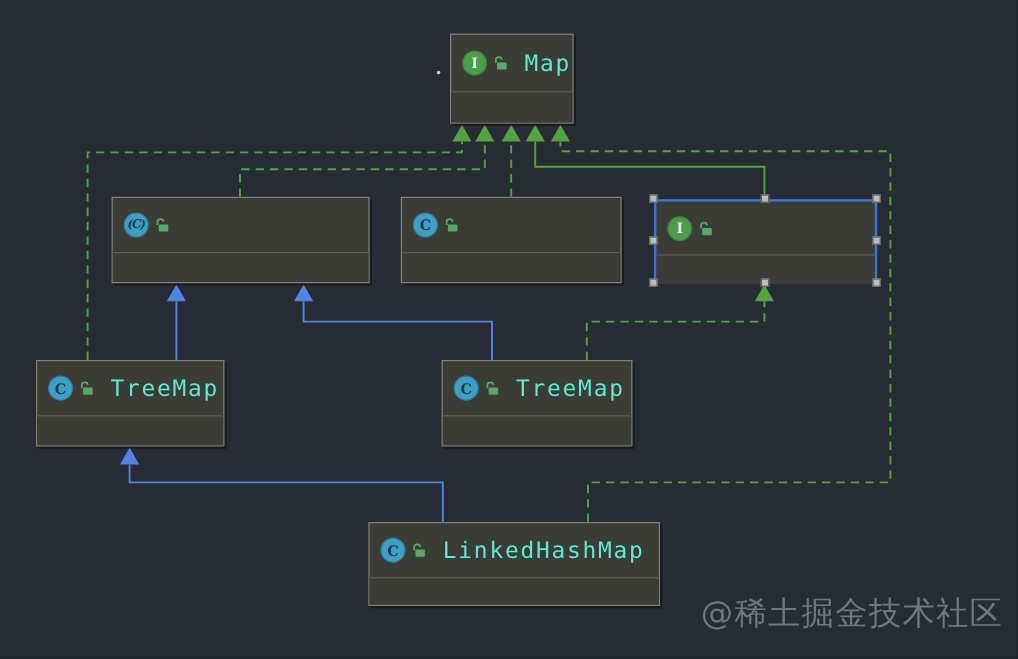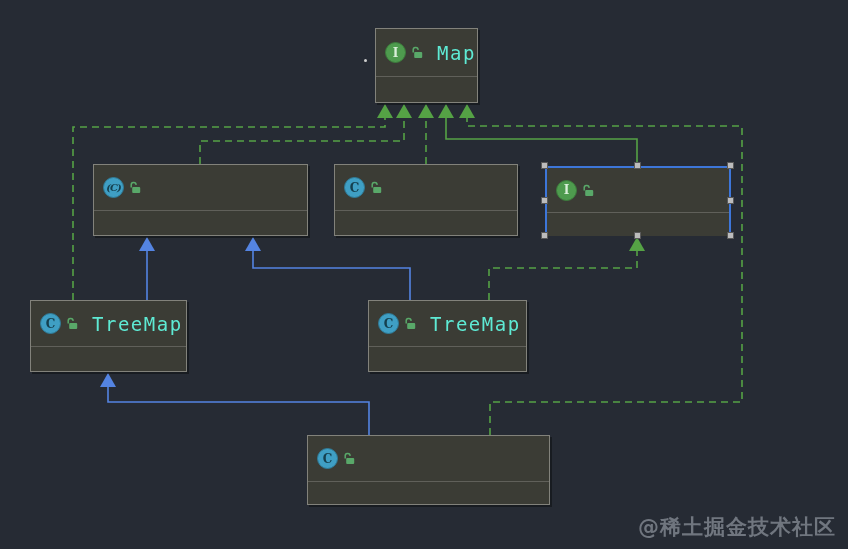--- a/index.html
+++ b/index.html
@@ -49,25 +49,24 @@
     font-size:19px;
     letter-spacing:1.5px;
     white-space:nowrap;
   }
   .handle{
     position:absolute;width:7px;height:7px;
     background:#bcbcbc;border:1px solid #5a5a5a;
     box-sizing:border-box;
   }
   #watermark{
-    position:absolute;right:12px;bottom:8px;
-    color:#70767f;font-size:21px;
+    position:absolute;right:12px;bottom:20px;
+    color:#70767f;font-size:27px;
     font-family:"DejaVu Sans","Liberation Sans",sans-serif;
     letter-spacing:1px;
-    font-weight:bold;
   }
   #stray-dot{
     position:absolute;left:364px;top:59px;width:3px;height:3px;
     background:#cfcfcf;border-radius:50%;
   }
 </style>
 </head>
 <body>
 
 <div id="canvas">
@@ -187,20 +186,21 @@
       </div>
       <div class="node" style="left: 307px; top: 435px; width: 243px; height: 70px;">
         <div class="node-header" style="height:45px">
           <span class="type-icon class">C</span>
           <span class="lock">
             <svg width="13" height="13" viewBox="0 0 13 13">
               <rect x="3.2" y="6" width="8" height="6" rx="1" fill="#59a869"></rect>
               <path d="M2.2 6.5 V4.4 a2.5 2.5 0 0 1 5 -0.6" fill="none" stroke="#59a869" stroke-width="1.5"></path>
             </svg>
           </span>
+          <span class="node-label">LinkedHashMap</span>
         </div>
         <div class="node-body" style="height:23px"></div>
       </div>
     </div>
   <div id="handle-layer">
       <div class="handle" style="left: 541px; top: 162px;"></div>
       <div class="handle" style="left: 541px; top: 197px;"></div>
       <div class="handle" style="left: 541px; top: 232px;"></div>
       <div class="handle" style="left: 634px; top: 162px;"></div>
       <div class="handle" style="left: 634px; top: 232px;"></div>

